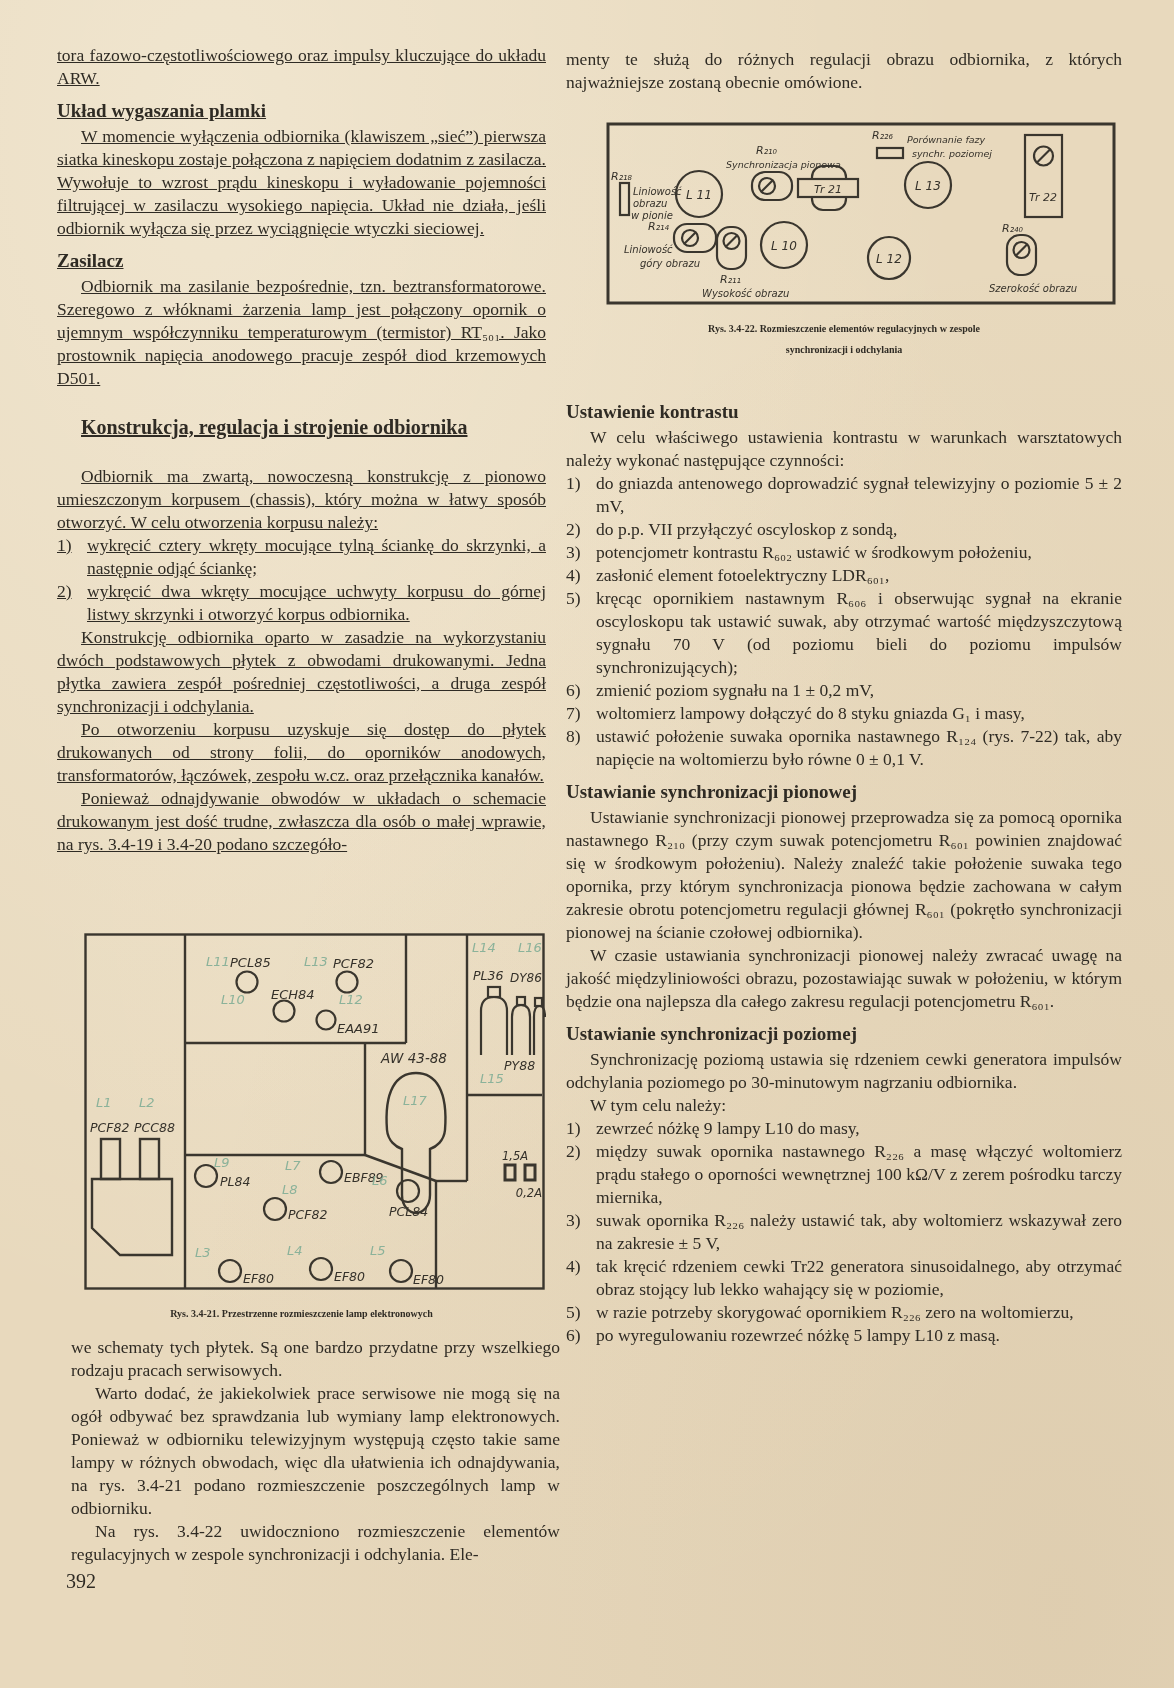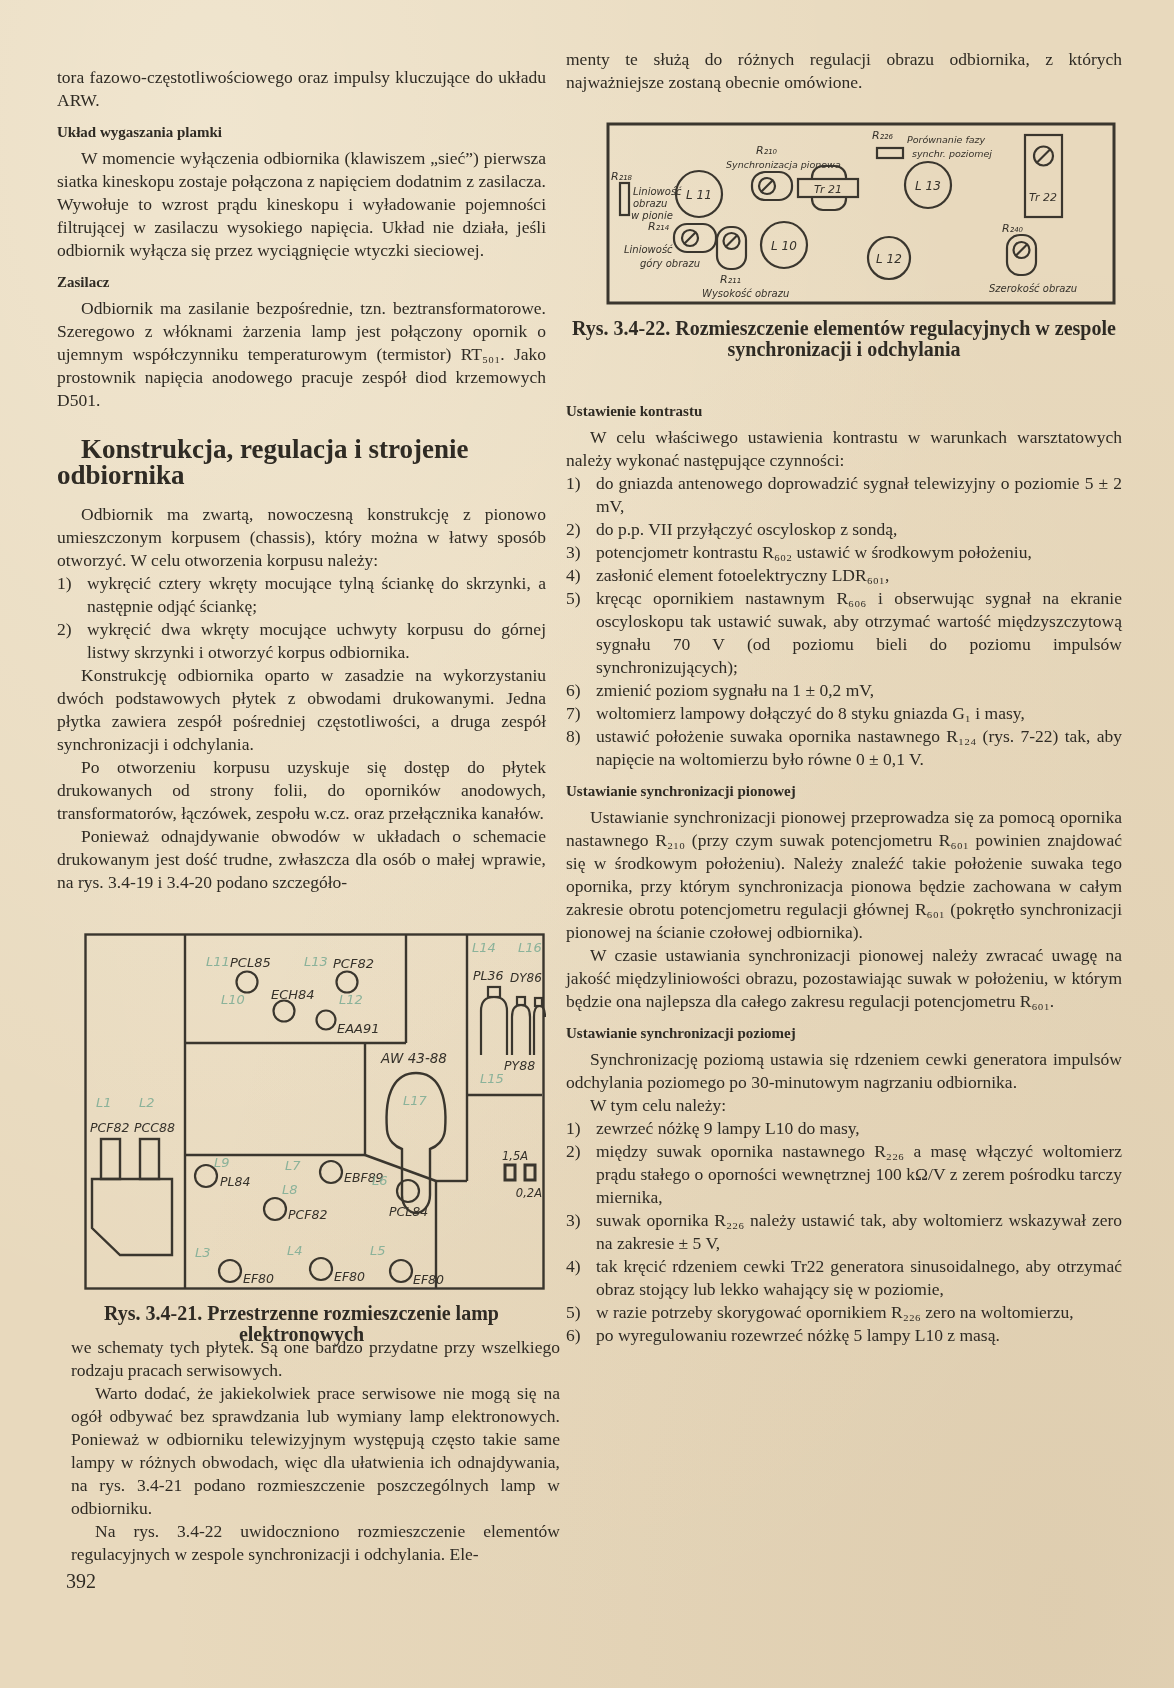--- a/index.html
+++ b/index.html
@@ -10,37 +10,37 @@
       radial-gradient(ellipse at 90% 95%, rgba(140,105,60,.10), transparent 60%),
       radial-gradient(ellipse at 50% 50%, rgba(255,245,225,.12), transparent 70%),
       #e8d9bd;
     font-family:"Liberation Serif", serif;
     color:#2f2b24;
   }
   .col { position:absolute; width:489px; }
   .rcol { position:absolute; width:556px; }
   p { margin:0; font-size:17.5px; line-height:23px; text-align:justify; text-indent:24px; }
   p.noind { text-indent:0; }
-  .head { font-weight:bold; font-size:15px; line-height:23px; margin:9px 0 3px 0; }
-  .section-head { font-weight:bold; font-size:27px; line-height:26px; margin:24px 0 15px 0; text-indent:24px; }
+  .head { font-weight:bold; font-size:19px; line-height:23px; margin:9px 0 3px 0; }
+  .section-head { font-weight:bold; font-size:20px; line-height:26px; margin:24px 0 25px 0; text-indent:24px; }
   .oli { display:flex; }
   .oli .n { flex:0 0 30px; font-size:17.5px; line-height:23px; }
   .oli .t { flex:1; font-size:17.5px; line-height:23px; text-align:justify; }
-  .caption { font-weight:bold; font-size:20px; line-height:21px; text-align:center; }
+  .caption { font-weight:bold; font-size:10px; line-height:21px; text-align:center; }
   .pagenum { position:absolute; left:66px; top:1570px; font-size:20px; }
   svg text { font-family:"DejaVu Sans", sans-serif; font-style:italic; fill:#35312a; }
   svg text.grn { fill:#8bb29a; }
   .figwrap { position:absolute; }
 </style>
 </head>
 <body>
 
 <div class="page">
 
-  <div class="col" style="left:57px; top:66px;">
+  <div class="col" style="left:57px; top:44px;text-decoration:underline;">
     <p class="noind">tora fazowo-częstotliwościowego oraz impulsy kluczujące do układu ARW.</p>
     <div class="head">Układ wygaszania plamki</div>
     <p>W momencie wyłączenia odbiornika (klawiszem „sieć”) pierwsza siatka kineskopu zostaje połączona z napięciem dodatnim z zasilacza. Wywołuje to wzrost prądu kineskopu i wyładowanie pojemności filtrującej w zasilaczu wysokiego napięcia. Układ nie działa, jeśli odbiornik wyłącza się przez wyciągnięcie wtyczki sieciowej.</p>
     <div class="head">Zasilacz</div>
     <p>Odbiornik ma zasilanie bezpośrednie, tzn. beztransformatorowe. Szeregowo z włóknami żarzenia lamp jest połączony opornik o ujemnym współczynniku temperaturowym (termistor) RT₅₀₁. Jako prostownik napięcia anodowego pracuje zespół diod krzemowych D501.</p>
     <div class="section-head">Konstrukcja, regulacja i strojenie odbiornika</div>
     <p>Odbiornik ma zwartą, nowoczesną konstrukcję z pionowo umieszczonym korpusem (chassis), który można w łatwy sposób otworzyć. W celu otworzenia korpusu należy:</p>
     <div class="oli">
       <span class="n">1)</span>
       <span class="t">wykręcić cztery wkręty mocujące tylną ściankę do skrzynki, a następnie odjąć ściankę;</span>

